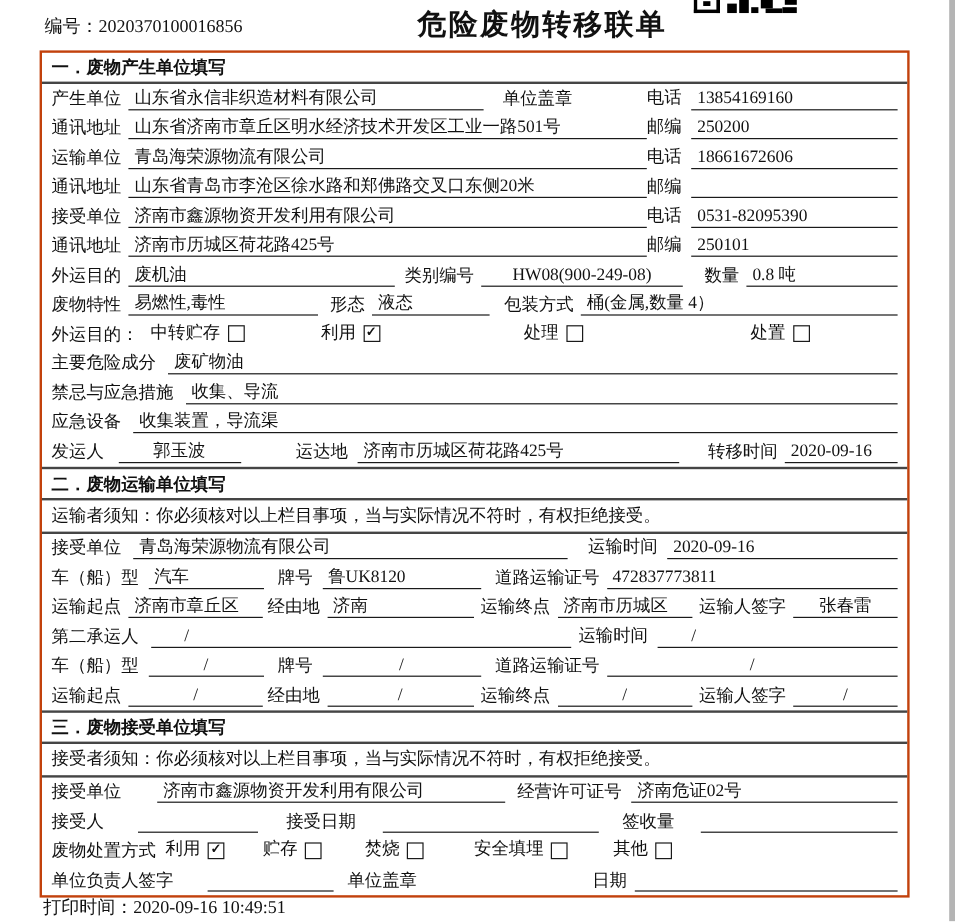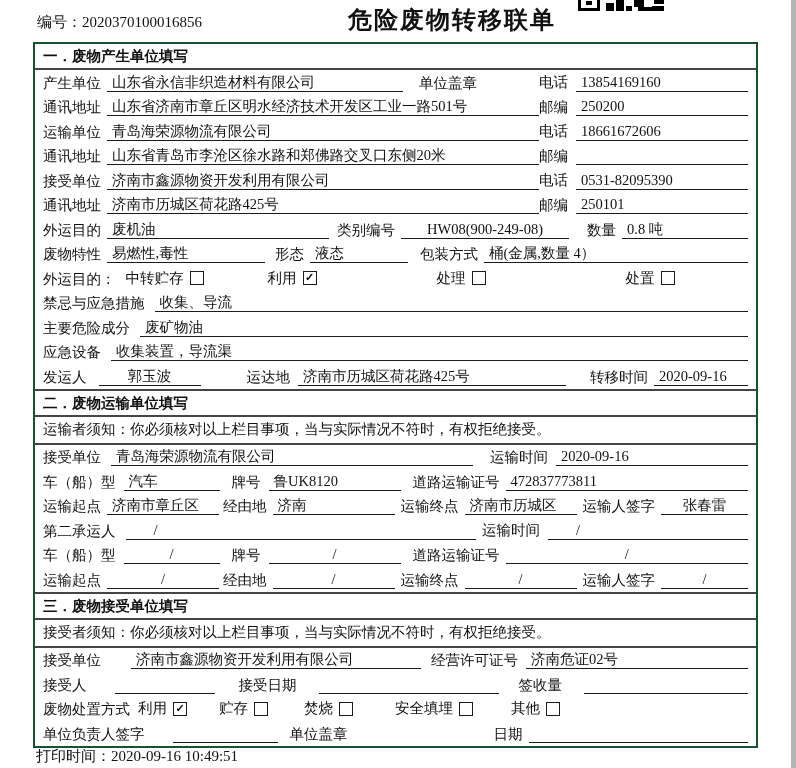--- a/index.html
+++ b/index.html
@@ -3,36 +3,36 @@
 <meta charset="utf-8">
 <style>
   html,body{margin:0;padding:0;background:#fff;}
   .page{position:relative;width:796px;height:768px;background:#ffffff;overflow:hidden;
         font-family:"Liberation Serif","DejaVu Serif",serif;color:#111;}
   .doc-no{position:absolute;left:37px;top:13px;font-size:15px;white-space:nowrap;}
   .title{position:absolute;left:348px;top:4px;font-size:24px;font-weight:bold;letter-spacing:2px;
          font-family:"Liberation Sans","DejaVu Sans",sans-serif;white-space:nowrap;}
   .qr{position:absolute;left:578px;top:0;}
   .edge-strip{position:absolute;left:791px;top:0;width:5px;height:768px;background:#b4b4b4;}
-  .formbox{position:absolute;left:33px;top:42px;width:725px;border:2px solid #14532d;background:#fff;box-sizing:border-box;}
+  .formbox{position:absolute;left:33px;top:42px;width:725px;border:2px solid #c2410c;background:#fff;box-sizing:border-box;}
   .section{width:100%;}
   .section + .section{border-top:2px solid #454545;}
   .sec-header{font-weight:bold;font-size:14.5px;padding:3px 8px 2px 8px;border-bottom:2px solid #454545;
               font-family:"Liberation Sans","DejaVu Sans",sans-serif;}
   .row{display:flex;align-items:flex-end;font-size:14.5px;height:24.5px;padding:0 8px 3px 8px;
        box-sizing:border-box;line-height:1.15;}
   .notice{display:flex;align-items:center;font-size:14.5px;height:28px;padding:0 8px;
           border-bottom:2px solid #454545;box-sizing:border-box;}
   .lbl{white-space:nowrap;}
   .u{display:inline-block;border-bottom:1px solid #1a1a1a;min-height:17px;white-space:nowrap;
      padding:0 5px;box-sizing:border-box;overflow:hidden;}
   .fx{flex:1 1 auto;}
   .ctr{text-align:center;}
   .sl{padding-left:28px;}
-  .rg{margin-left:auto;display:flex;align-items:center;}
+  .rg{margin-left:auto;display:flex;align-items:flex-start;}
   .rg .lbl{margin-right:8px;}
   .opt{display:flex;align-items:center;position:relative;top:-1px;}
   .cb{display:inline-block;width:12px;height:12px;border:1.4px solid #1a1a1a;margin-left:6px;
       text-align:center;line-height:11px;font-size:11px;font-weight:bold;box-sizing:content-box;}
   .print-line{position:absolute;left:36px;top:747px;font-size:15px;white-space:nowrap;}
 </style>
 </head>
 <body>
 
 <div class="page">
@@ -148,27 +148,27 @@
           <span class="lbl">处理</span>
           <span class="cb"></span>
         </span>
         <span class="opt" style="margin-left:140px">
           <span class="lbl">处置</span>
           <span class="cb"></span>
         </span>
       </div>
 
       <div class="row">
+        <span class="lbl">主要危险成分</span>
+        <span class="u fx" style="margin-left:10px">废矿物油</span>
+      </div>
+
+      <div class="row">
         <span class="lbl">禁忌与应急措施</span>
         <span class="u fx" style="margin-left:10px">收集、导流</span>
-      </div>
-
-      <div class="row">
-        <span class="lbl">主要危险成分</span>
-        <span class="u fx" style="margin-left:10px">废矿物油</span>
       </div>
 
       <div class="row">
         <span class="lbl">应急设备</span>
         <span class="u fx" style="margin-left:10px">收集装置，导流渠</span>
       </div>
 
       <div class="row">
         <span class="lbl">发运人</span>
         <span class="u ctr" style="width:102px;margin-left:12px">郭玉波</span>

